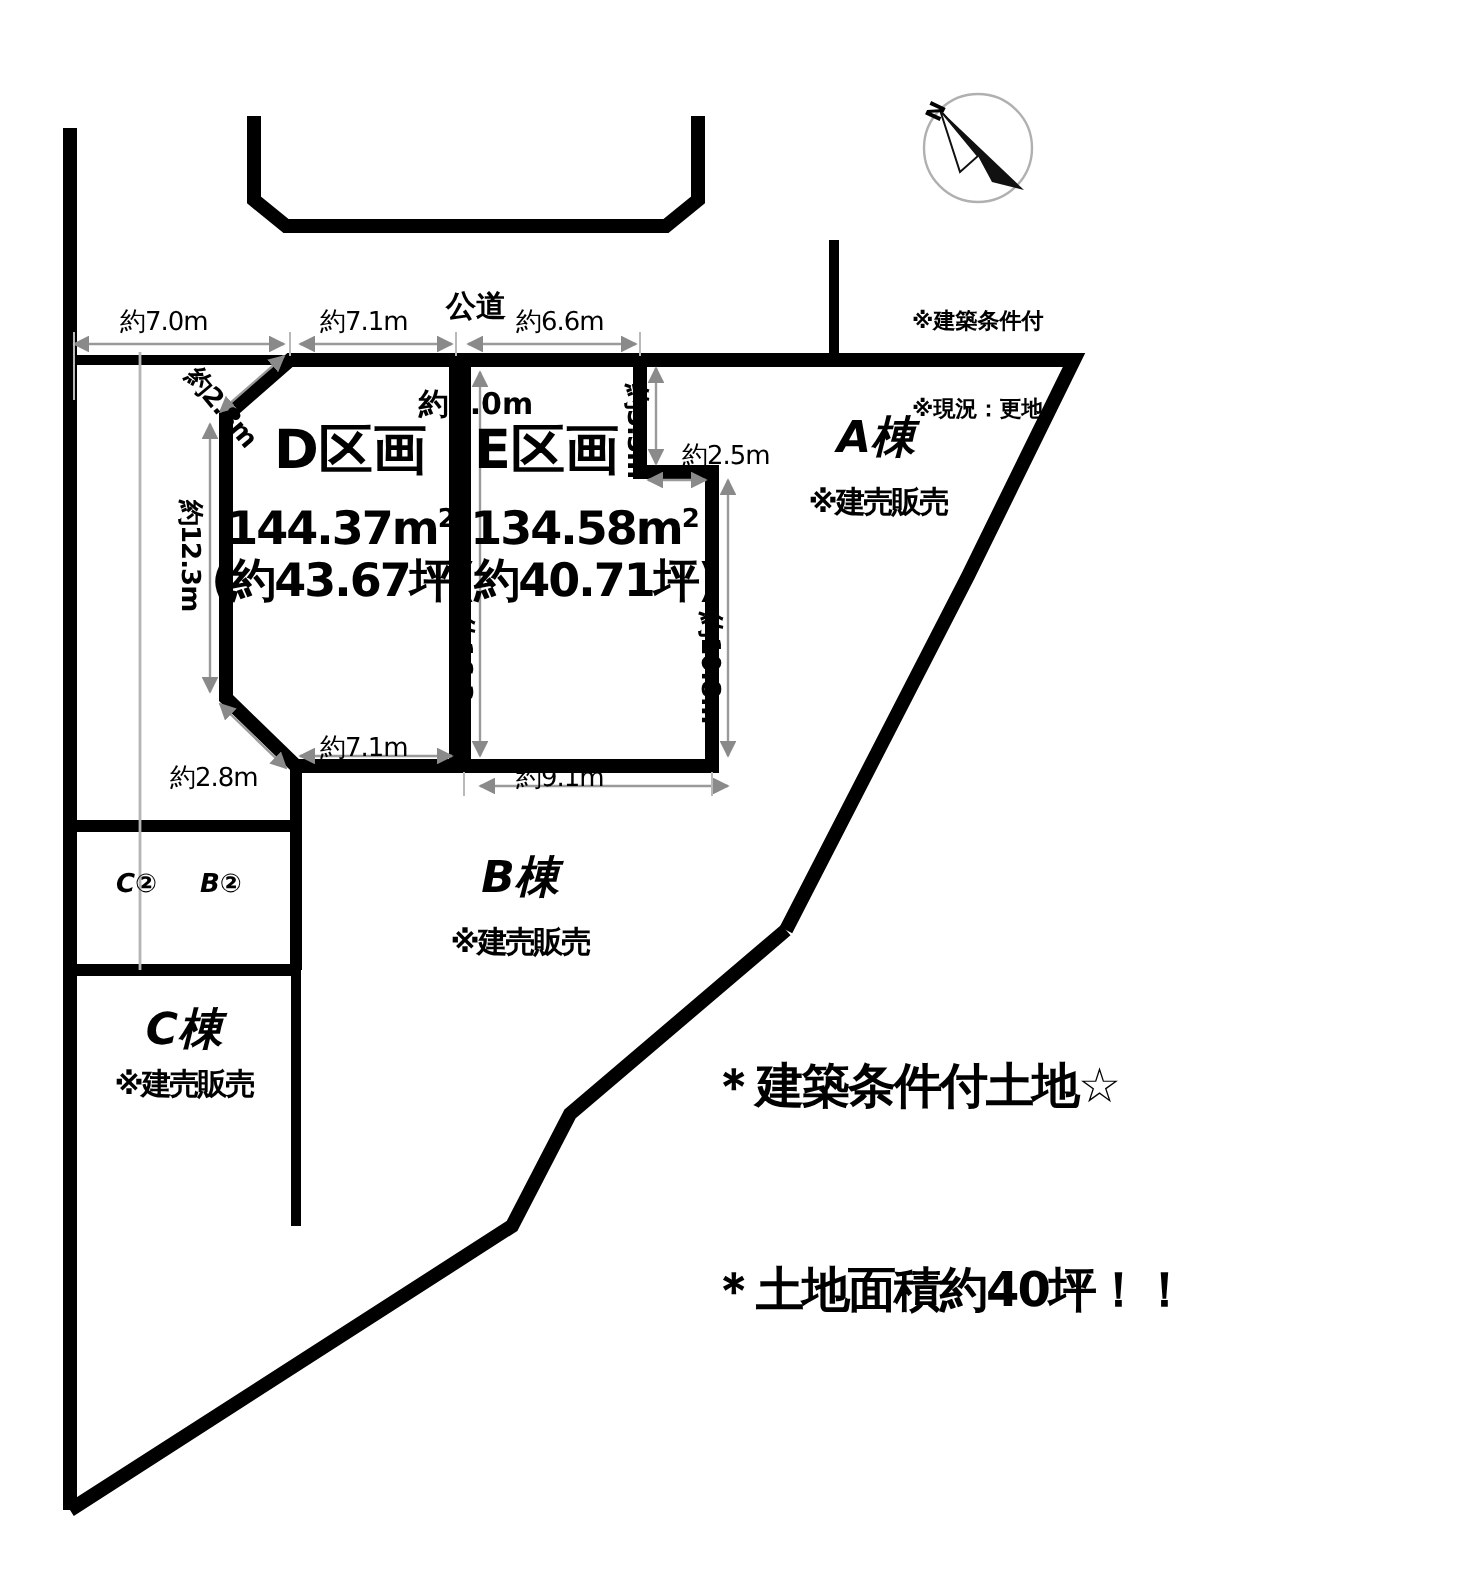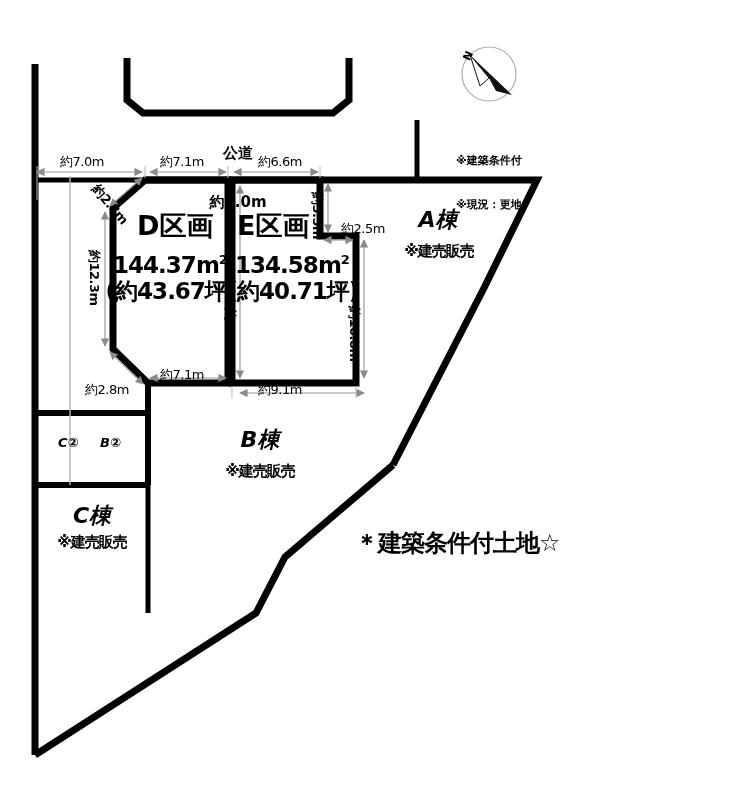--- a/index.html
+++ b/index.html
@@ -228,13 +228,14 @@
 <div class="txt bldg-sub" style="left:199px; top:463px; width:122px;">※建売販売</div>
 
 <div class="txt bldg-name" style="left:42px; top:504px; width:100px;">C棟</div>
 <div class="txt bldg-sub" style="left:31px; top:534px; width:122px;">※建売販売</div>
 
 <div class="txt mini-label" style="left:46px; top:436px;margin-left:12px;">C②</div>
 <div class="txt mini-label" style="left:100px; top:436px;">B②</div>
 
 <div class="txt feature" style="left:355px; top:458px;">
   <div>＊建築条件付土地☆</div>
+  <div>＊土地面積約40坪！！</div>
 </div>
 
 </body></html>

